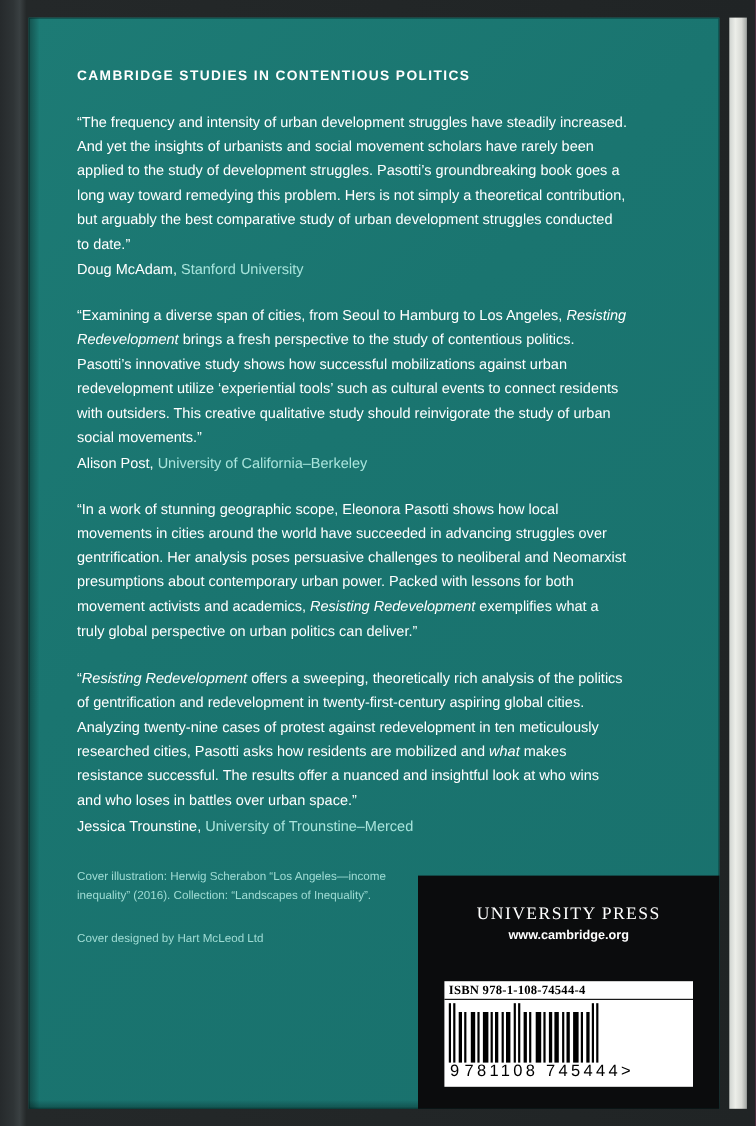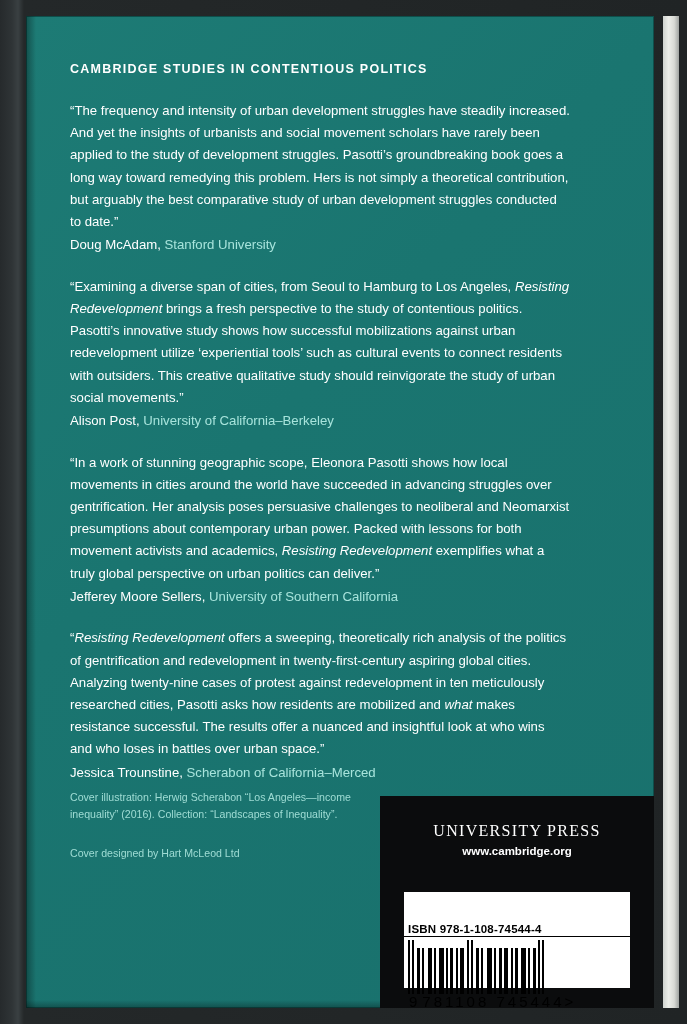--- a/index.html
+++ b/index.html
@@ -130,28 +130,27 @@
   }
   .isbn-box {
     position: absolute;
     left: 24px;
     top: 96px;
     width: 226px;
     height: 96px;
     background: #ffffff;
   }
   .isbn-text {
-    font-family: Liberation Sans, sans-serif;
+    font-family: Liberation Serif, serif;
     font-size: 11.5px;
     font-weight: bold;
     color: #000;
     padding: 3px 0 1px 4px;
     letter-spacing: 0.2px;
     border-bottom: 1px solid #000;
-    margin-top: 28px;
   }
   .barcode {
     position: relative;
     height: 54px;
     margin: 3px 4px 0 4px;
     display: flex;
     align-items: flex-end;
     gap: 0px;
   }
   .barcode .bar {
@@ -209,31 +208,27 @@
       <div class="blurb">
         <span>“Examining a diverse span of cities, from Seoul to Hamburg to Los Angeles, </span><em>Resisting Redevelopment</em><span> brings a fresh perspective to the study of contentious politics. Pasotti’s innovative study shows how successful mobilizations against urban redevelopment utilize ‘experiential tools’ such as cultural events to connect residents with outsiders. This creative qualitative study should reinvigorate the study of urban social movements.”</span>
         <div class="attrib">
           <span class="name">Alison Post,</span>
           <span class="aff">University of California–Berkeley</span>
         </div>
       </div>
 
       <div class="blurb">
         <span>“In a work of stunning geographic scope, Eleonora Pasotti shows how local movements in cities around the world have succeeded in advancing struggles over gentrification. Her analysis poses persuasive challenges to neoliberal and Neomarxist presumptions about contemporary urban power. Packed with lessons for both movement activists and academics, </span><em>Resisting Redevelopment</em><span> exemplifies what a truly global perspective on urban politics can deliver.”</span>
-        <div class="attrib">
-          <span class="name">Jefferey Moore Sellers,</span>
-          <span class="aff">University of Southern California</span>
-        </div>
       </div>
 
       <div class="blurb">
         <span>“</span><em>Resisting Redevelopment</em><span> offers a sweeping, theoretically rich analysis of the politics of gentrification and redevelopment in twenty-first-century aspiring global cities. Analyzing twenty-nine cases of protest against redevelopment in ten meticulously researched cities, Pasotti asks how residents are mobilized and </span><em>what</em><span> makes resistance successful. The results offer a nuanced and insightful look at who wins and who loses in battles over urban space.”</span>
         <div class="attrib">
           <span class="name">Jessica Trounstine,</span>
-          <span class="aff">Scherabon of California–Merced</span>
+          <span class="aff">University of Trounstine–Merced</span>
         </div>
       </div>
     </div>
 
     <div class="credits">
       <div>Cover illustration: Herwig Scherabon “Los Angeles—income inequality” (2016). Collection: “Landscapes of Inequality”.</div>
       <div class="block2">Cover designed by Hart McLeod Ltd</div>
     </div>
 
     <div class="cup-box">

